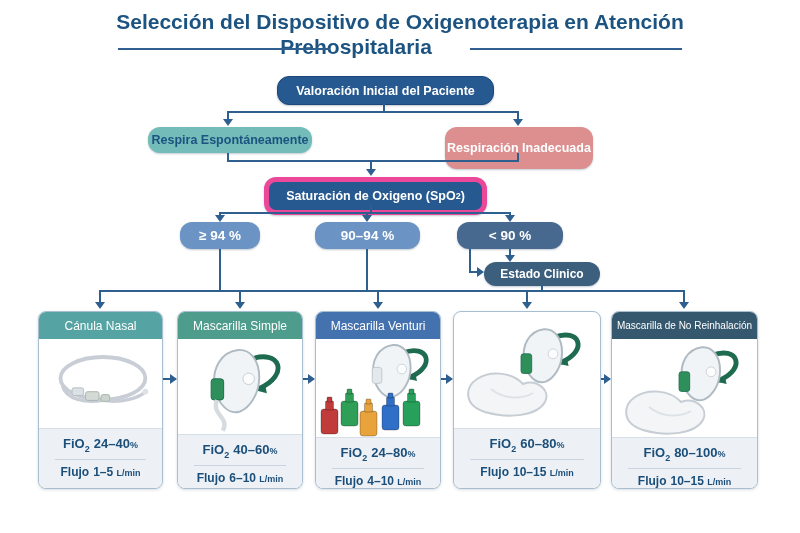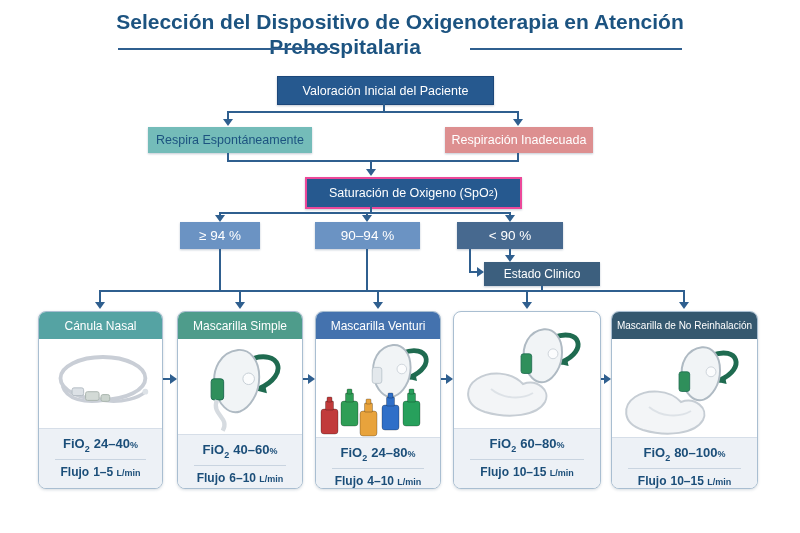--- a/index.html
+++ b/index.html
@@ -1,38 +1,38 @@
 <!DOCTYPE html>
 <html style="--title-color: #1C5380; --line-color: #2F5F8F; --box-dark-blue: #26598F; --teal-box-bg: #74BCB9; --teal-box-text: #1C5380; --pink-box-bg: #DD8F90; --mid-blue-box: #6B93C3; --dark-slate-box: #47698F; --estado-box: #3C5F7E; --stats-bg: #EDF1F6; --stats-text: #1B4E79; --card-border: #A9BED1; --device-green: #1F6B50; --device-valve: #2F8F5B; --tube-gray: #C9CED6;"><head>
 <meta charset="utf-8">
 <style>
   html,body{margin:0;padding:0;background:#fff;}
   .stage{position:relative;width:800px;height:533px;background:#fff;overflow:hidden;
          font-family:"Liberation Sans",sans-serif;}
   
   .title1{position:absolute;top:10px;left:0;width:800px;text-align:center;
           font-size:21px;font-weight:bold;color:var(--title-color,#1C5380);}
-  .title2{position:absolute;top:35px;left:1px;width:688px;text-align:center;
+  .title2{position:absolute;top:35px;left:12px;width:688px;text-align:center;
           font-size:21px;font-weight:bold;color:var(--title-color,#1C5380);}
   .trule{position:absolute;height:2px;background:var(--line-color,#2F5F8F);top:48px;}
   
   .vln{position:absolute;width:2px;background:var(--line-color,#2F5F8F);}
   .hln{position:absolute;height:2px;background:var(--line-color,#2F5F8F);}
   .arrd{position:absolute;width:0;height:0;border-left:5px solid transparent;
         border-right:5px solid transparent;border-top:7px solid var(--line-color,#2F5F8F);}
   .arrr{position:absolute;width:0;height:0;border-top:5px solid transparent;
         border-bottom:5px solid transparent;border-left:7px solid var(--line-color,#2F5F8F);}
   
   .node{position:absolute;display:flex;align-items:center;justify-content:center;
-        color:#fff;font-weight:normal;font-size:12.5px;border-radius:0;
+        color:#fff;font-weight:bold;font-size:12.5px;border-radius:12px;
         box-shadow:0 1px 2px rgba(10,40,80,.25);}
   .n-valoracion{left:277px;top:76px;width:215px;height:27px;background:var(--box-dark-blue,#26598F);border:1px solid #1C477A;}
   .n-respira{left:148px;top:127px;width:164px;height:26px;background:var(--teal-box-bg,#74BCB9);color:var(--teal-box-text,#1C5380);}
-  .n-inadecuada{left:445px;top:127px;width:148px;height:26px;background:var(--pink-box-bg,#DD8F90);}
-  .n-spo2{left:264px;top:177px;width:213px;height:28px;background:var(--box-dark-blue,#26598F);border:2px solid #ec4899;margin-left:41px;}
+  .n-inadecuada{left:445px;top:127px;width:148px;height:42px;background:var(--pink-box-bg,#DD8F90);}
+  .n-spo2{left:264px;top:177px;width:213px;height:28px;background:var(--box-dark-blue,#26598F);border:5px solid #ec4899;}
   .n-sat1{left:180px;top:222px;width:80px;height:27px;background:var(--mid-blue-box,#6B93C3);font-size:13.5px;}
   .n-sat2{left:315px;top:222px;width:105px;height:27px;background:var(--mid-blue-box,#6B93C3);font-size:13.5px;}
   .n-sat3{left:457px;top:222px;width:106px;height:27px;background:var(--dark-slate-box,#47698F);font-size:13.5px;}
   .n-estado{left:484px;top:262px;width:116px;height:24px;background:var(--estado-box,#3C5F7E);font-size:12px;}
   sub{font-size:9px;}
   
   .card{position:absolute;top:311px;height:178px;background:#fff;
         border:1.5px solid var(--card-border,#A9BED1);border-radius:8px;
         display:flex;flex-direction:column;overflow:hidden;
         box-shadow:0 1px 3px rgba(30,60,90,.18);box-sizing:border-box;}

